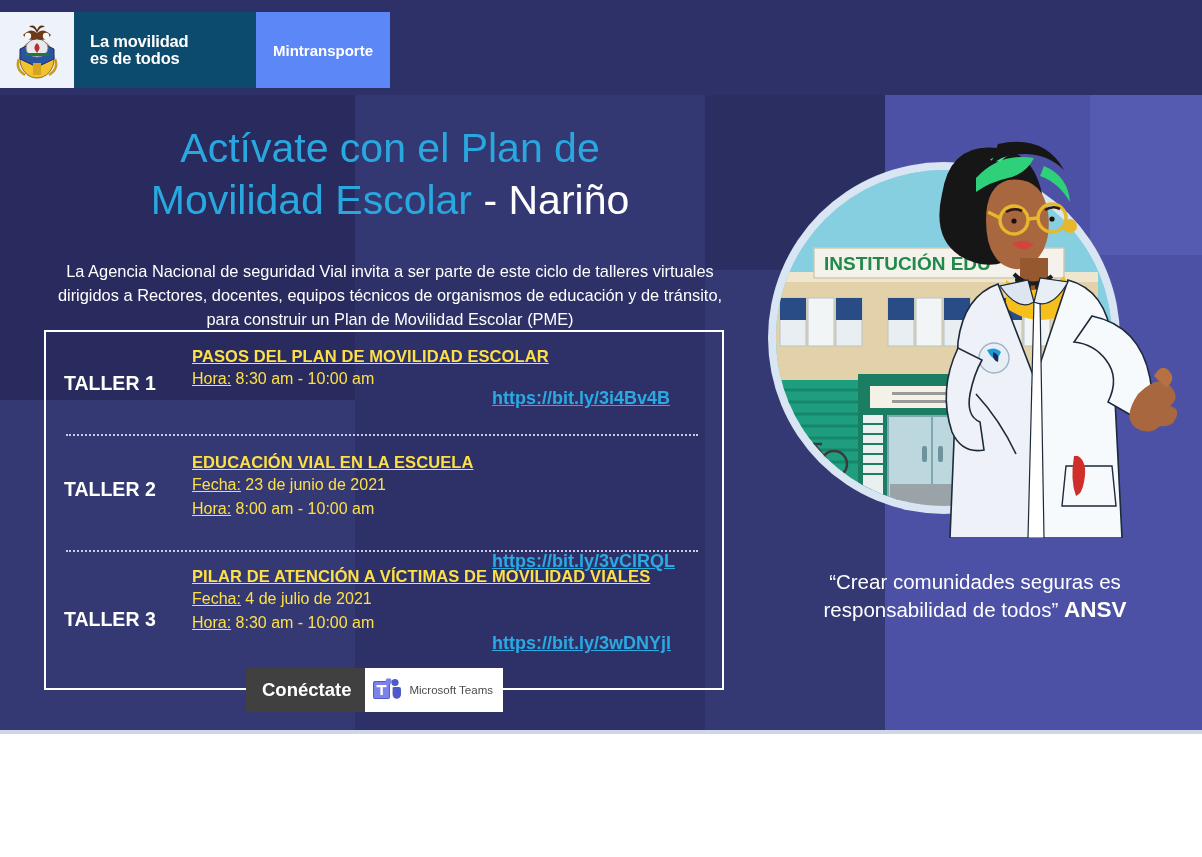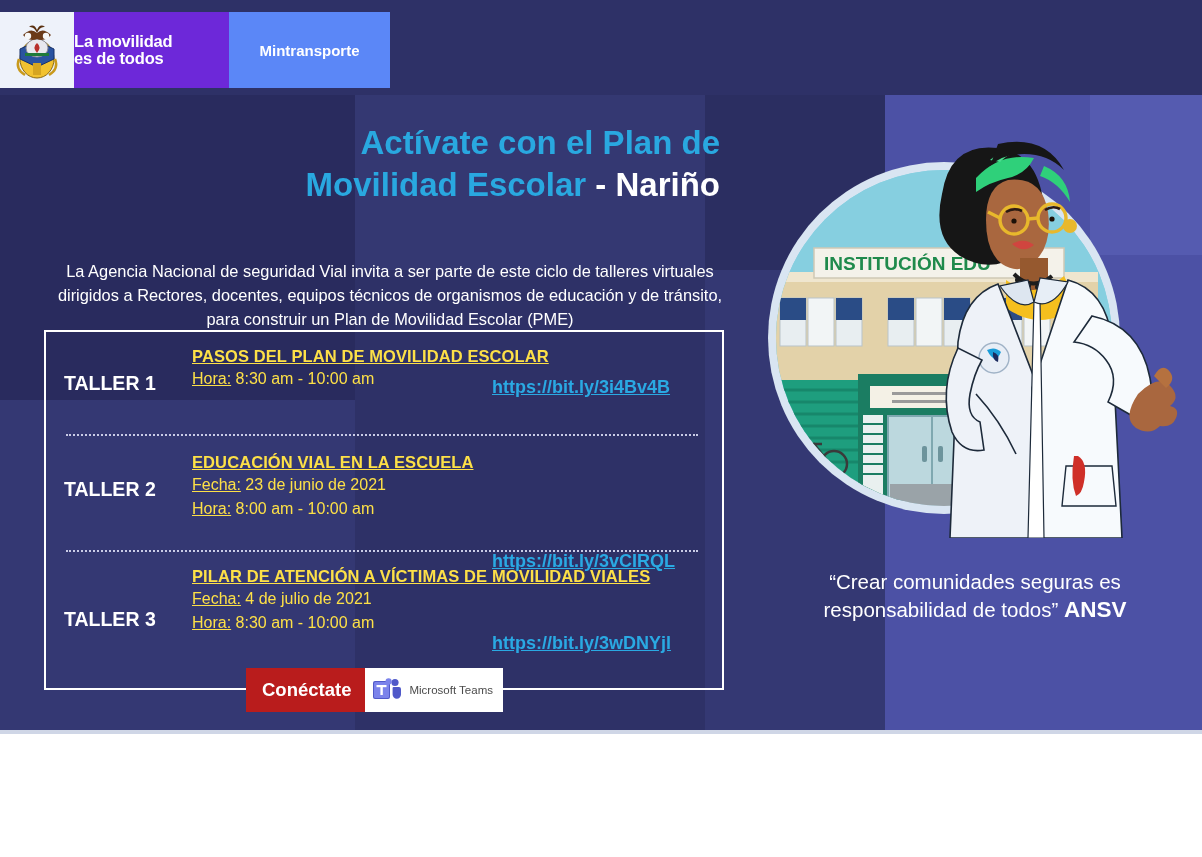--- a/index.html
+++ b/index.html
@@ -19,48 +19,48 @@
   .p4{left:0;top:400px;width:355px;height:330px;background:#343873;}
   .p5{left:355px;top:270px;width:350px;height:460px;background:#2e3167;}
   .p6{left:705px;top:270px;width:200px;height:460px;background:#343873;}
   .p7{left:885px;top:95px;width:317px;height:635px;background:#4c51a5;}
   .p8{left:1090px;top:95px;width:112px;height:160px;background:#555bb0;}
   .p9{left:0;top:95px;width:110px;height:305px;background:#232550;}
 
   
   .gov-bar{position:absolute;left:0;top:12px;width:390px;height:76px;display:flex;z-index:20;}
   .gov-emblem{width:74px;height:76px;background:#eef2fa;display:flex;align-items:center;justify-content:center;}
-  .gov-blue{width:155px;height:76px;background:#6d28d9;display:flex;align-items:center;padding-left:0;box-sizing:border-box;}
+  .gov-blue{width:182px;height:76px;background:#0c4a6e;display:flex;align-items:center;padding-left:16px;box-sizing:border-box;}
   .gov-blue span{color:#fff;font-weight:bold;font-size:16.5px;line-height:1.06;letter-spacing:-.2px;}
   .gov-light{flex:1;height:76px;background:#5b87f7;display:flex;align-items:center;justify-content:center;}
   .gov-light span{color:#fff;font-weight:bold;font-size:15px;}
 
   
   .headline{position:absolute;left:60px;top:122px;width:660px;text-align:center;z-index:15;}
-  .headline .l1,.headline .l2{font-size:33px;font-weight:bold;line-height:1.27;color:#29a8e0;text-align:right;}
+  .headline .l1,.headline .l2{font-size:41px;font-weight:normal;line-height:1.27;color:#29a8e0;}
   .headline .l2 .white{color:#ffffff;}
 
   .lede{position:absolute;left:50px;top:216px;width:680px;text-align:center;color:#fff;
         font-size:16.4px;line-height:1.45;z-index:15;margin-top:44px;}
 
   
   .wbox{position:absolute;left:44px;top:330px;width:680px;height:360px;border:2px solid #ffffff;z-index:15;box-sizing:border-box;}
   .wrow{position:absolute;display:flex;align-items:flex-start;}
   .wlabel{color:#fff;font-size:19.5px;font-weight:bold;width:128px;flex:0 0 128px;padding-top:26px;text-align:left;}
   .wbody{color:#fde047;}
   .wtitle{font-size:16.5px;font-weight:bold;text-decoration:underline;line-height:1.22;letter-spacing:.1px;}
   .wline{font-size:16px;line-height:1.36;margin-top:2px;}
   .wline u{text-decoration:underline;}
   .wlink{position:absolute;color:#2aa9e3;font-size:18px;font-weight:bold;text-decoration:underline;}
 
   .wsep{position:absolute;left:22px;width:632px;height:0;border-top:2px dotted #c9cbe6;}
 
   
   .connect{position:absolute;left:246px;top:668px;height:44px;display:flex;align-items:center;z-index:25;}
-  .connect-label{background:#b91c1c;color:#fff;font-weight:bold;font-size:18.5px;height:44px;
+  .connect-label{background:#404040;color:#fff;font-weight:bold;font-size:18.5px;height:44px;
                  display:flex;align-items:center;padding:0 14px 0 16px;box-sizing:border-box;}
   .teams-badge{background:#fff;height:44px;display:flex;align-items:center;padding:0 10px 0 8px;box-sizing:border-box;gap:6px;}
   .teams-word{color:#4b4b4b;font-size:11.5px;}
 
   
   .illus{position:absolute;left:762px;top:108px;width:432px;height:430px;z-index:16;}
 
   .quote{position:absolute;left:755px;top:568px;width:440px;text-align:center;color:#fff;
          font-size:20.5px;line-height:1.34;z-index:16;}
   .quote .ansv{font-weight:bold;font-size:22.5px;}
@@ -150,21 +150,21 @@
 
   <div class="wbox"></div>
 
   <div class="wrow" style="left:64px;top:346px;width:640px;">
     <div class="wlabel">TALLER 1</div>
     <div class="wbody">
       <div class="wtitle">PASOS DEL PLAN DE MOVILIDAD ESCOLAR</div>
       <div class="wline"><u>Hora:</u><span> 8:30 am - 10:00 am</span></div>
     </div>
   </div>
-  <a class="wlink" style="left:492px;top:377px;" href="#">https://bit.ly/3i4Bv4B</a>
+  <a class="wlink" style="left:492px;top:388px;" href="#">https://bit.ly/3i4Bv4B</a>
 
   <div class="wsep" style="left:66px;top:434px;"></div>
 
   <div class="wrow" style="left:64px;top:452px;width:640px;">
     <div class="wlabel">TALLER 2</div>
     <div class="wbody">
       <div class="wtitle">EDUCACIÓN VIAL EN LA ESCUELA</div>
       <div class="wline"><u>Fecha:</u><span> 23 de junio de 2021</span></div>
       <div class="wline"><u>Hora:</u><span> 8:00 am - 10:00 am</span></div>
     </div>

